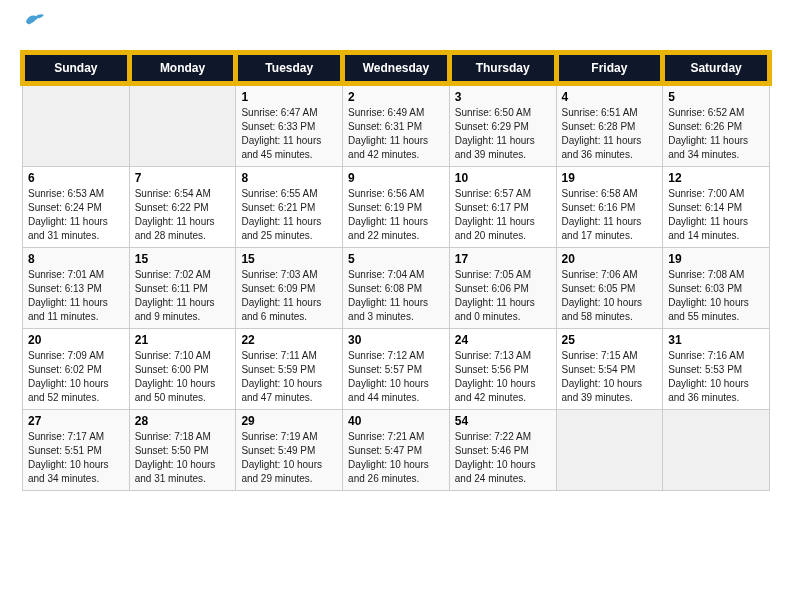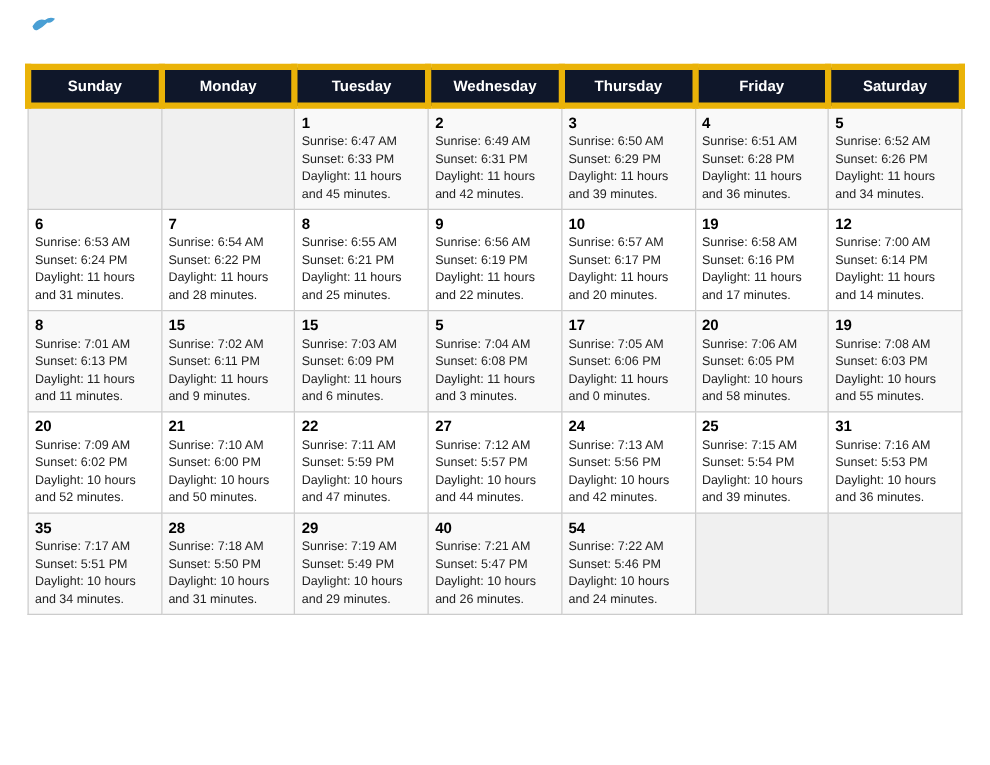--- a/index.html
+++ b/index.html
@@ -200,39 +200,39 @@
         </td>
         <td>
           <span class="day-number">21</span>
           <div class="day-info">Sunrise: 7:10 AM<br>Sunset: 6:00 PM<br>Daylight: 10 hours and 50 minutes.</div>
         </td>
         <td>
           <span class="day-number">22</span>
           <div class="day-info">Sunrise: 7:11 AM<br>Sunset: 5:59 PM<br>Daylight: 10 hours and 47 minutes.</div>
         </td>
         <td>
-          <span class="day-number">27</span>
+          <span class="day-number">30</span>
           <div class="day-info">Sunrise: 7:12 AM<br>Sunset: 5:57 PM<br>Daylight: 10 hours and 44 minutes.</div>
         </td>
         <td>
           <span class="day-number">24</span>
           <div class="day-info">Sunrise: 7:13 AM<br>Sunset: 5:56 PM<br>Daylight: 10 hours and 42 minutes.</div>
         </td>
         <td>
           <span class="day-number">25</span>
           <div class="day-info">Sunrise: 7:15 AM<br>Sunset: 5:54 PM<br>Daylight: 10 hours and 39 minutes.</div>
         </td>
         <td>
           <span class="day-number">31</span>
           <div class="day-info">Sunrise: 7:16 AM<br>Sunset: 5:53 PM<br>Daylight: 10 hours and 36 minutes.</div>
         </td>
       </tr>
       <tr>
         <td>
-          <span class="day-number">35</span>
+          <span class="day-number">27</span>
           <div class="day-info">Sunrise: 7:17 AM<br>Sunset: 5:51 PM<br>Daylight: 10 hours and 34 minutes.</div>
         </td>
         <td>
           <span class="day-number">28</span>
           <div class="day-info">Sunrise: 7:18 AM<br>Sunset: 5:50 PM<br>Daylight: 10 hours and 31 minutes.</div>
         </td>
         <td>
           <span class="day-number">29</span>
           <div class="day-info">Sunrise: 7:19 AM<br>Sunset: 5:49 PM<br>Daylight: 10 hours and 29 minutes.</div>
         </td>

